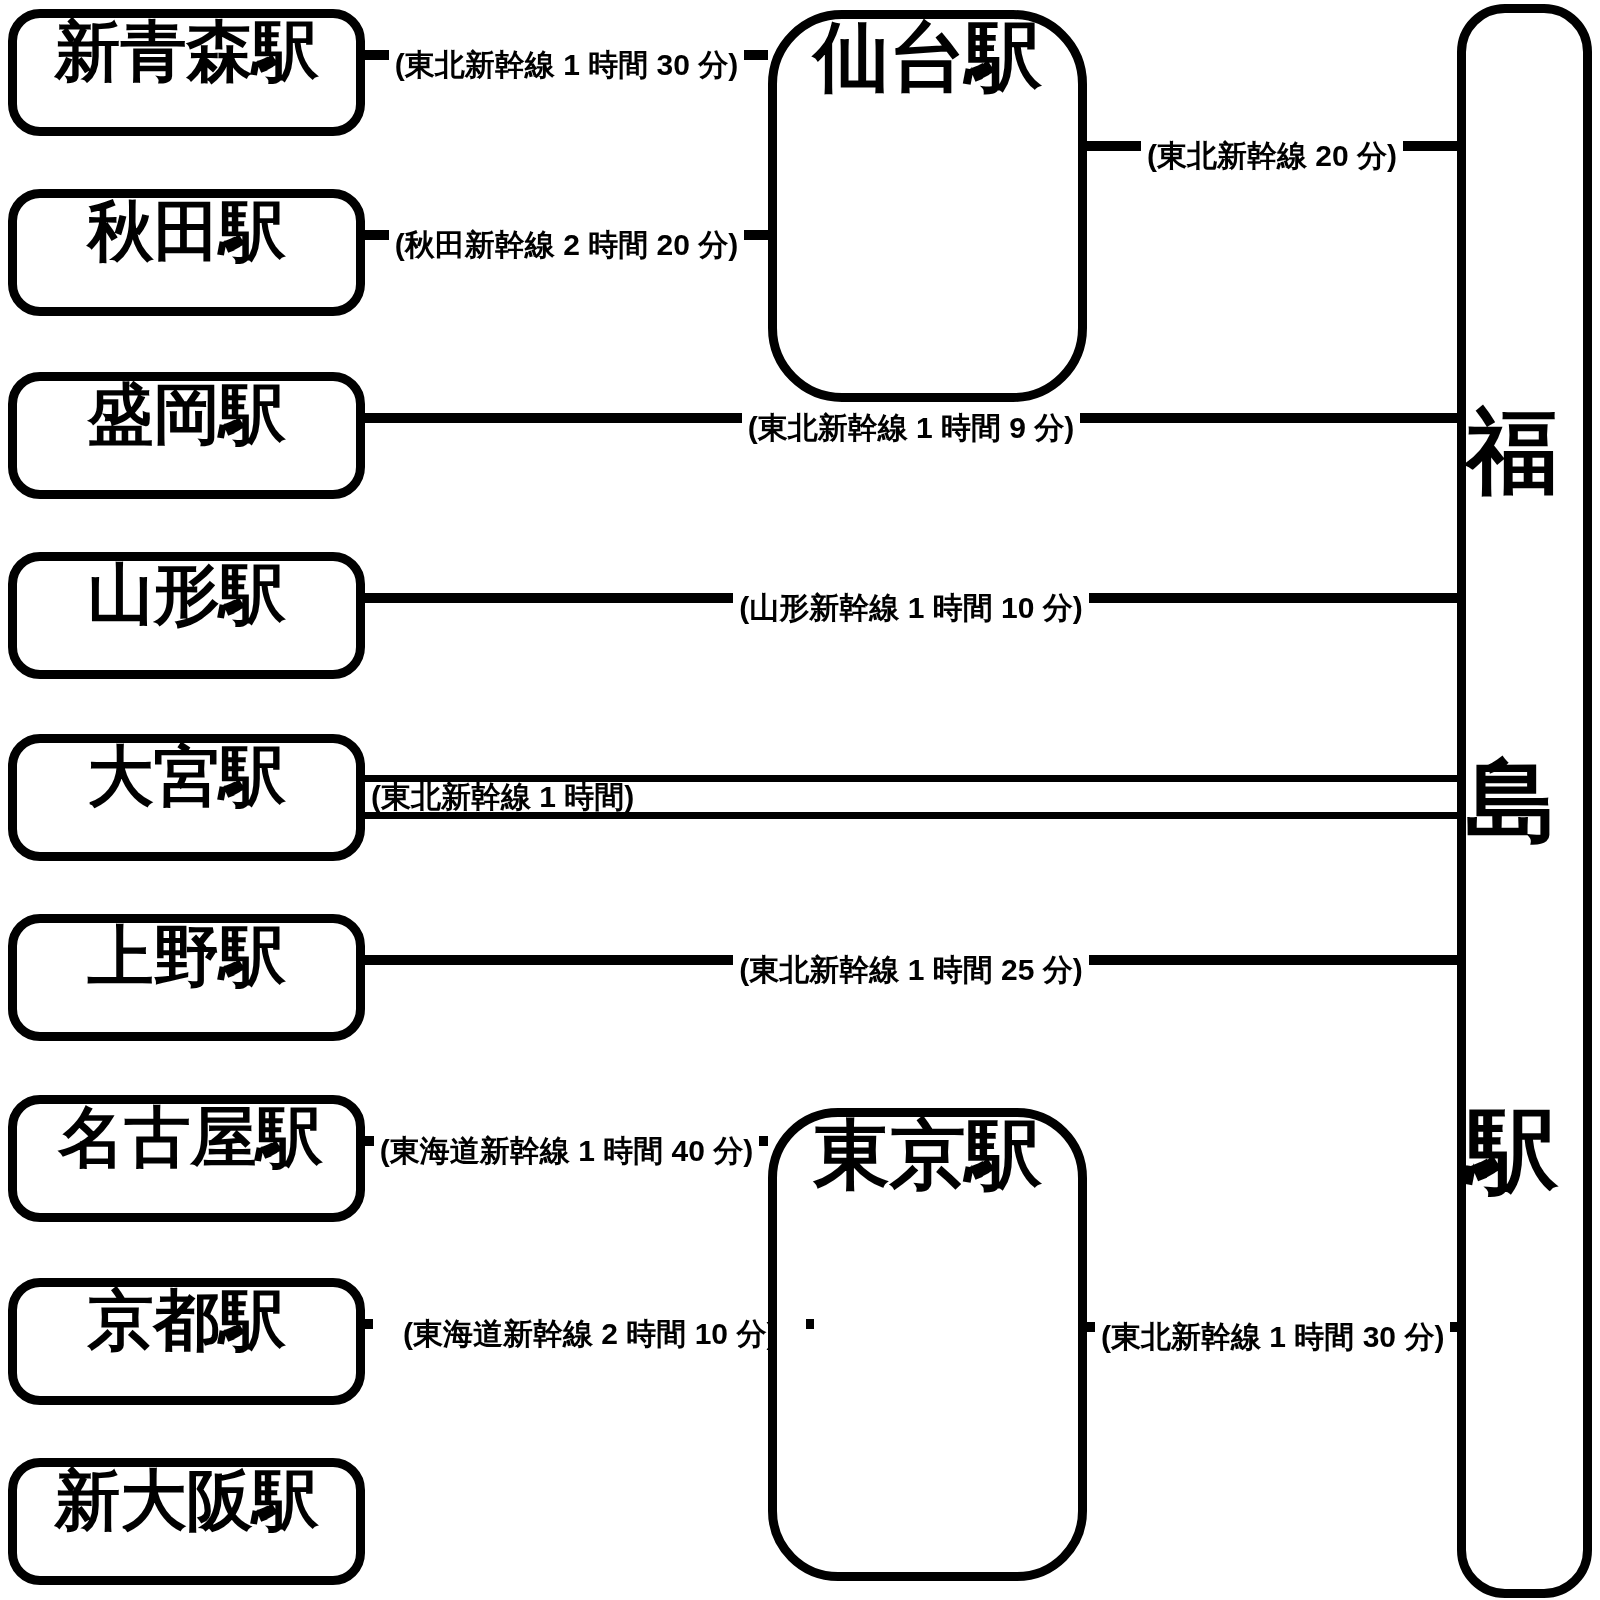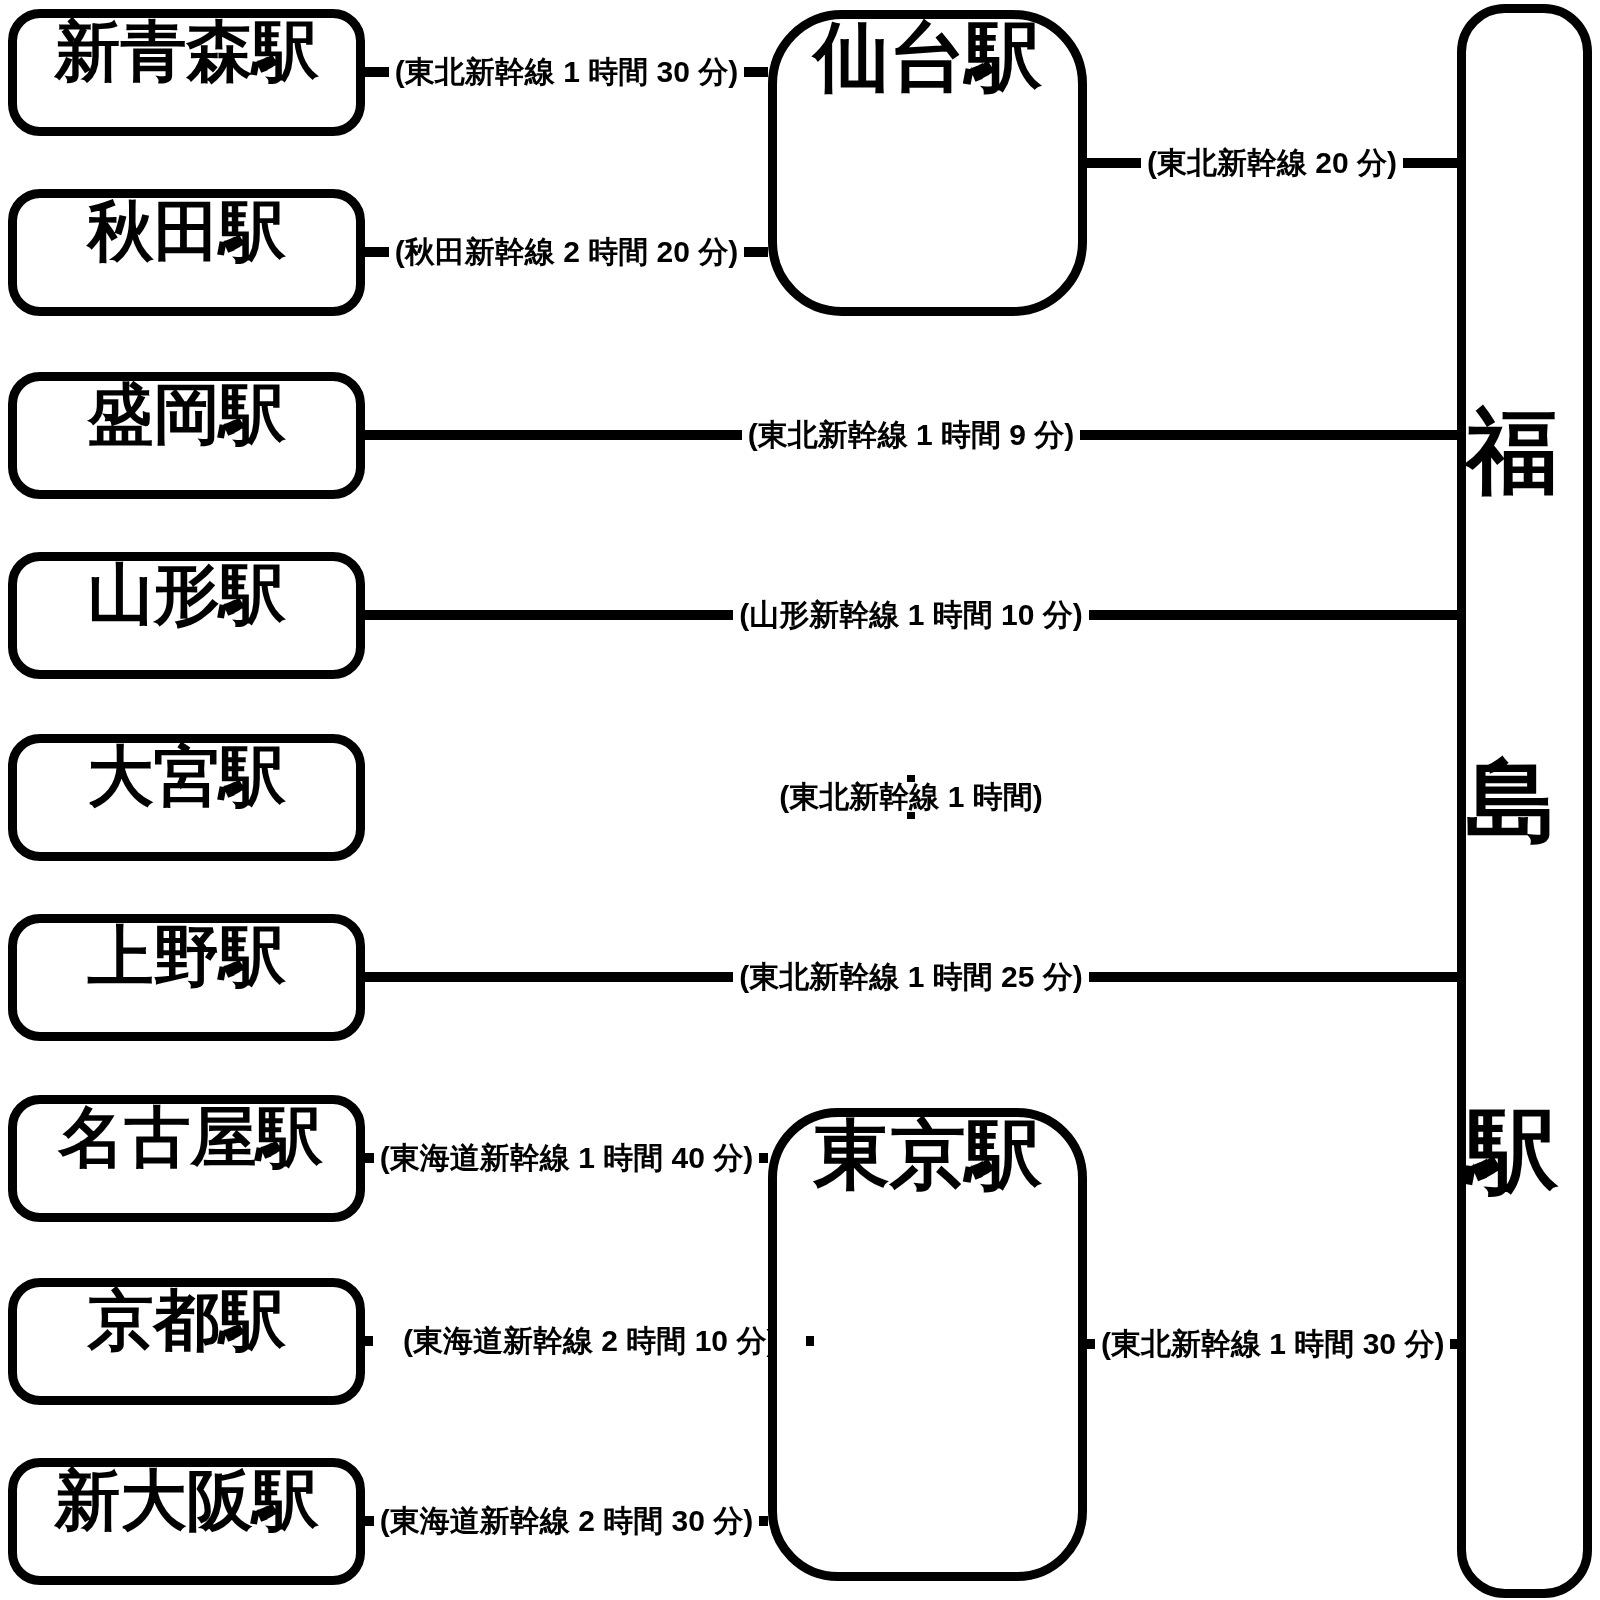--- a/index.html
+++ b/index.html
@@ -26,21 +26,21 @@
     left: 8px;
     width: 357px;
     height: 127px;
     border-radius: 32px;
     font-size: 66px;
   }
   .hub-sendai {
     left: 768px;
     top: 10px;
     width: 319px;
-    height: 306px;
+    height: 392px;
     border-radius: 74px;
     font-size: 76px;
   }
   .hub-tokyo {
     left: 768px;
     top: 1108px;
     width: 319px;
     height: 473px;
     border-radius: 70px;
     font-size: 76px;
@@ -53,21 +53,20 @@
     border-radius: 48px;
     flex-direction: column;
     gap: 258px;
     font-size: 92px;
   }
   .dest-char { line-height: 1; }
   .conn {
     position: absolute;
     height: 44px;
     display: flex;
-    align-items: center;
   }
   .seg {
     height: 10px;
     background: #000000;
     flex: 1 1 auto;
     min-width: 8px;
   }
   .conn-label {
     flex: 0 0 auto;
     font-size: 30px;
@@ -156,25 +155,20 @@
   <div class="conn" style="left:365px; top:1136px; width:403px;">
     <div class="seg"></div>
     <div class="conn-label">(東海道新幹線 1 時間 40 分)</div>
     <div class="seg"></div>
   </div>
   <div class="conn" style="left:365px; top:1319px; width:403px;gap:24px;">
     <div class="seg"></div>
     <div class="conn-label">(東海道新幹線 2 時間 10 分)</div>
     <div class="seg"></div>
   </div>
-  <div class="conn" style="left:365px; top:1499px; width:403px;">
-    <div class="seg"></div>
-    <div class="conn-label">(東海道新幹線 2 時間 30 分)</div>
-    <div class="seg"></div>
-  </div>
 
   <div class="conn" style="left:1087px; top:141px; width:370px;">
     <div class="seg"></div>
     <div class="conn-label">(東北新幹線 20 分)</div>
     <div class="seg"></div>
   </div>
   <div class="conn" style="left:1087px; top:1322px; width:370px;">
     <div class="seg"></div>
     <div class="conn-label">(東北新幹線 1 時間 30 分)</div>
     <div class="seg"></div>

